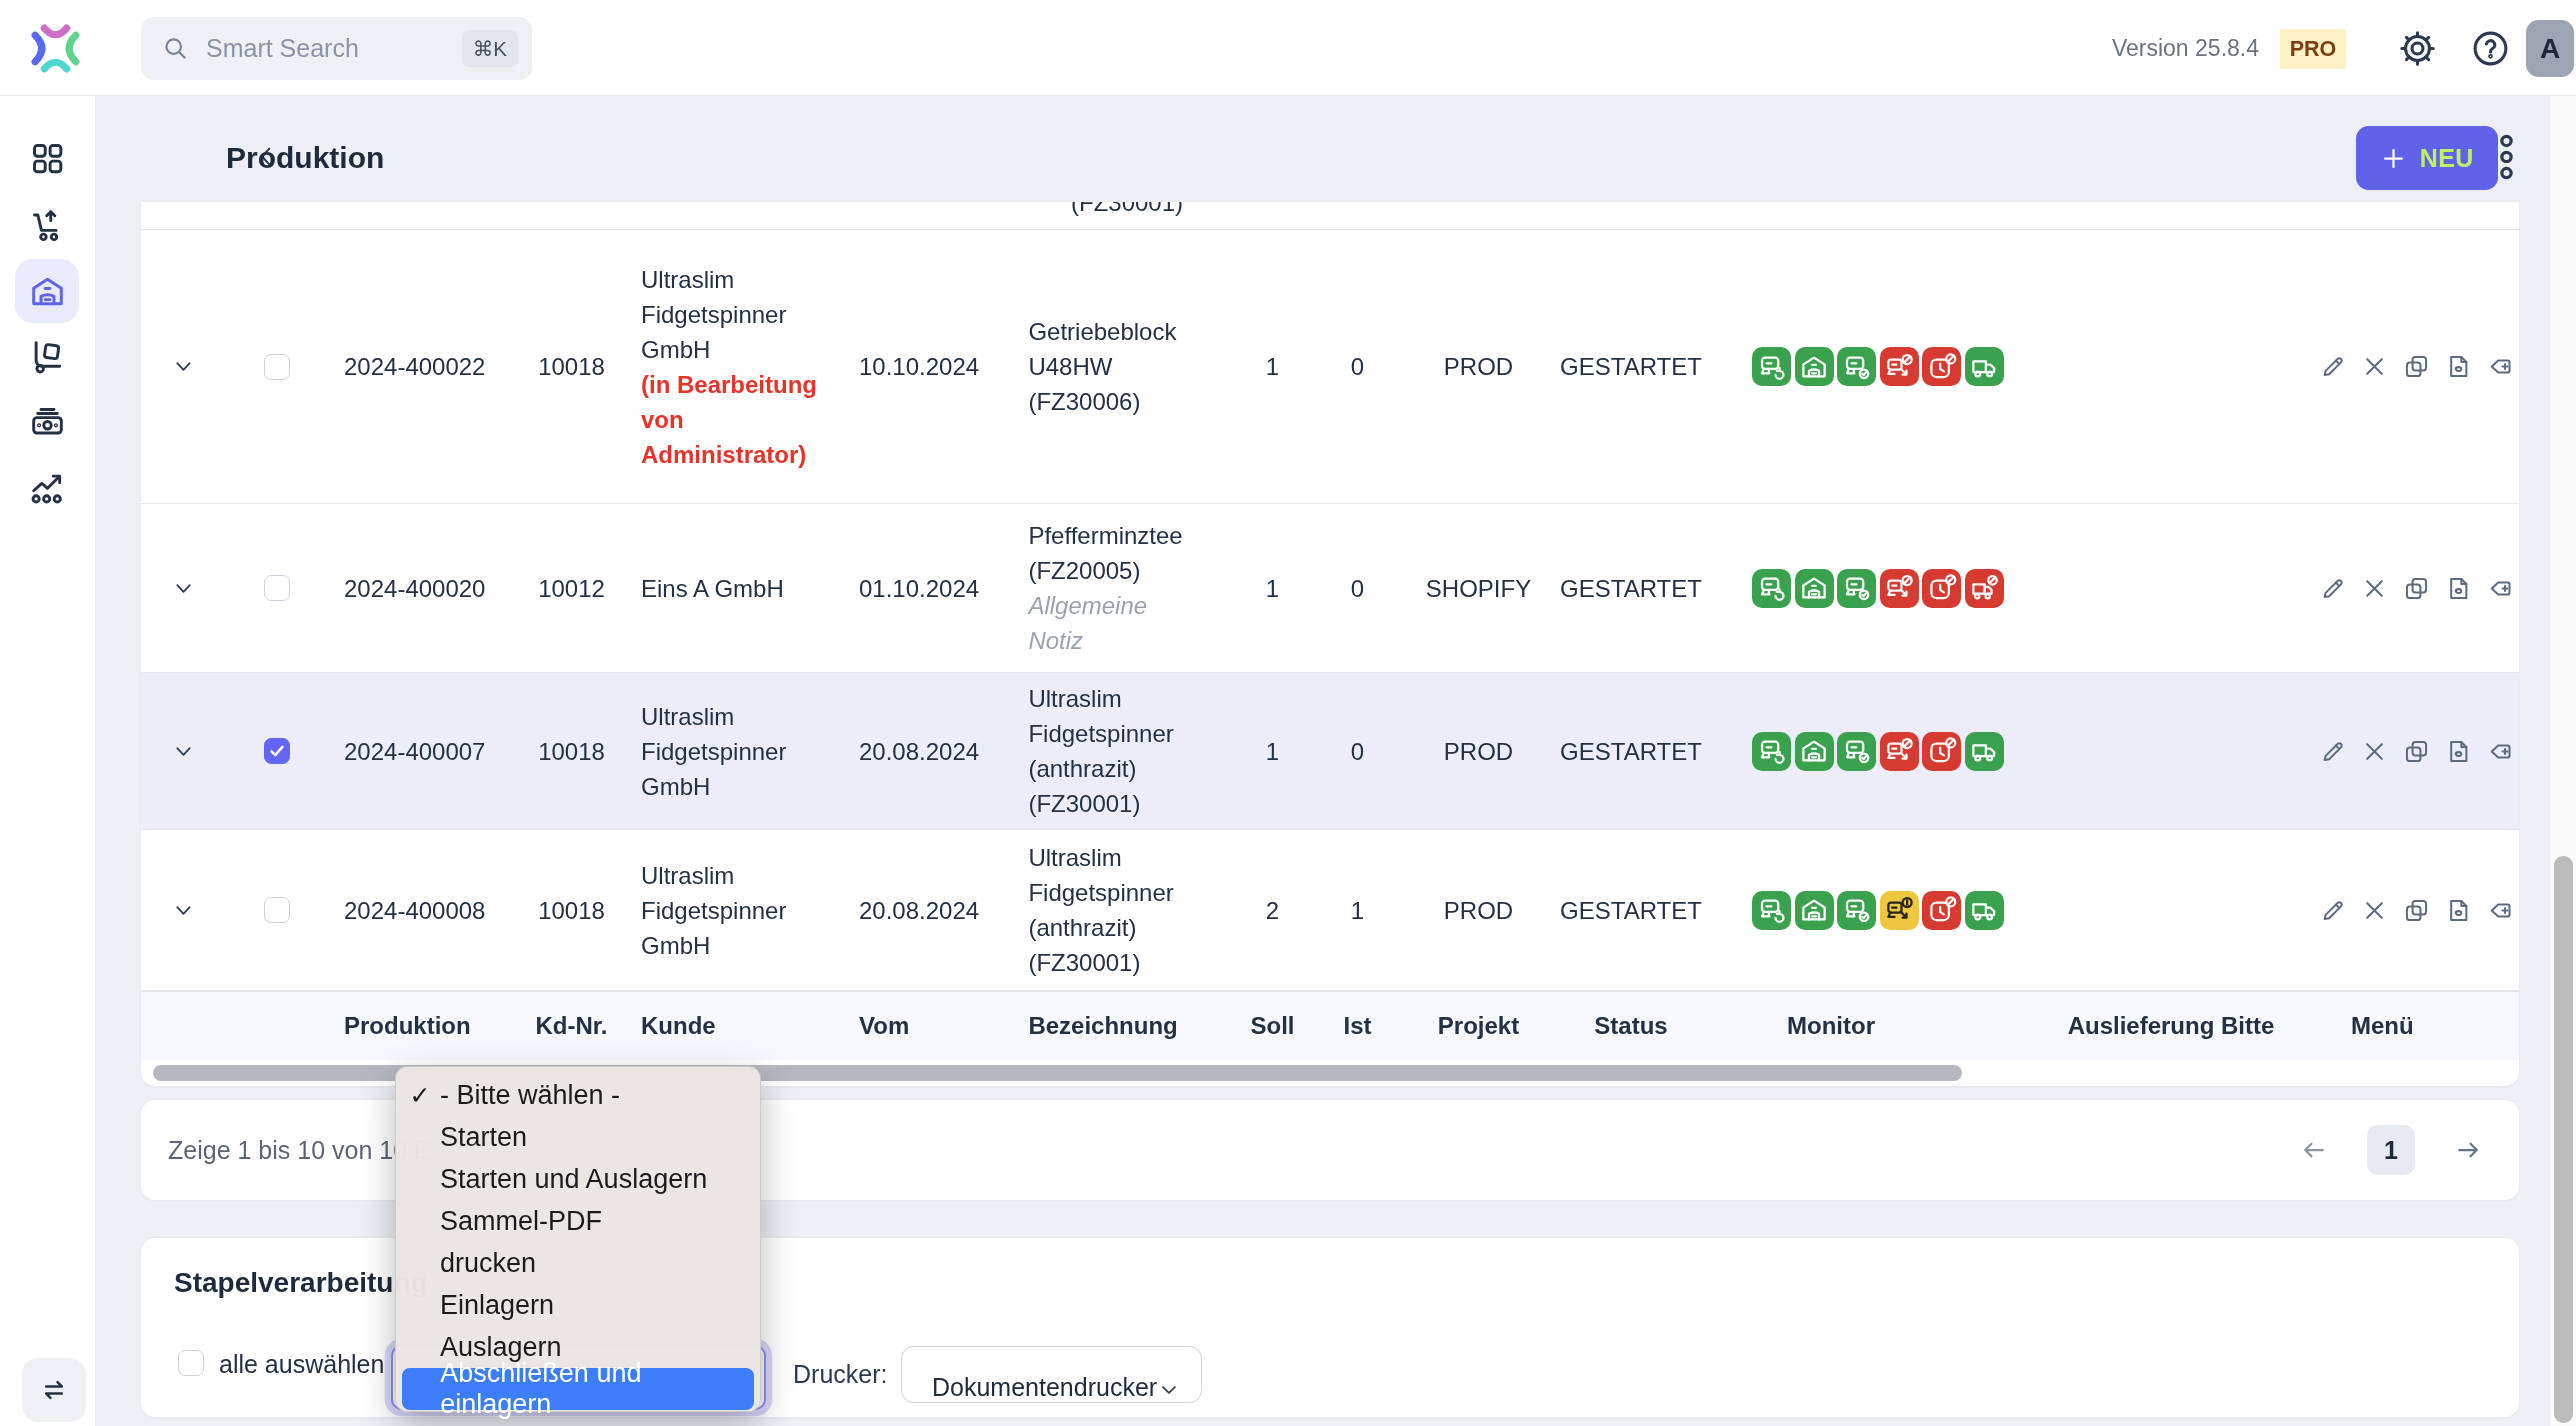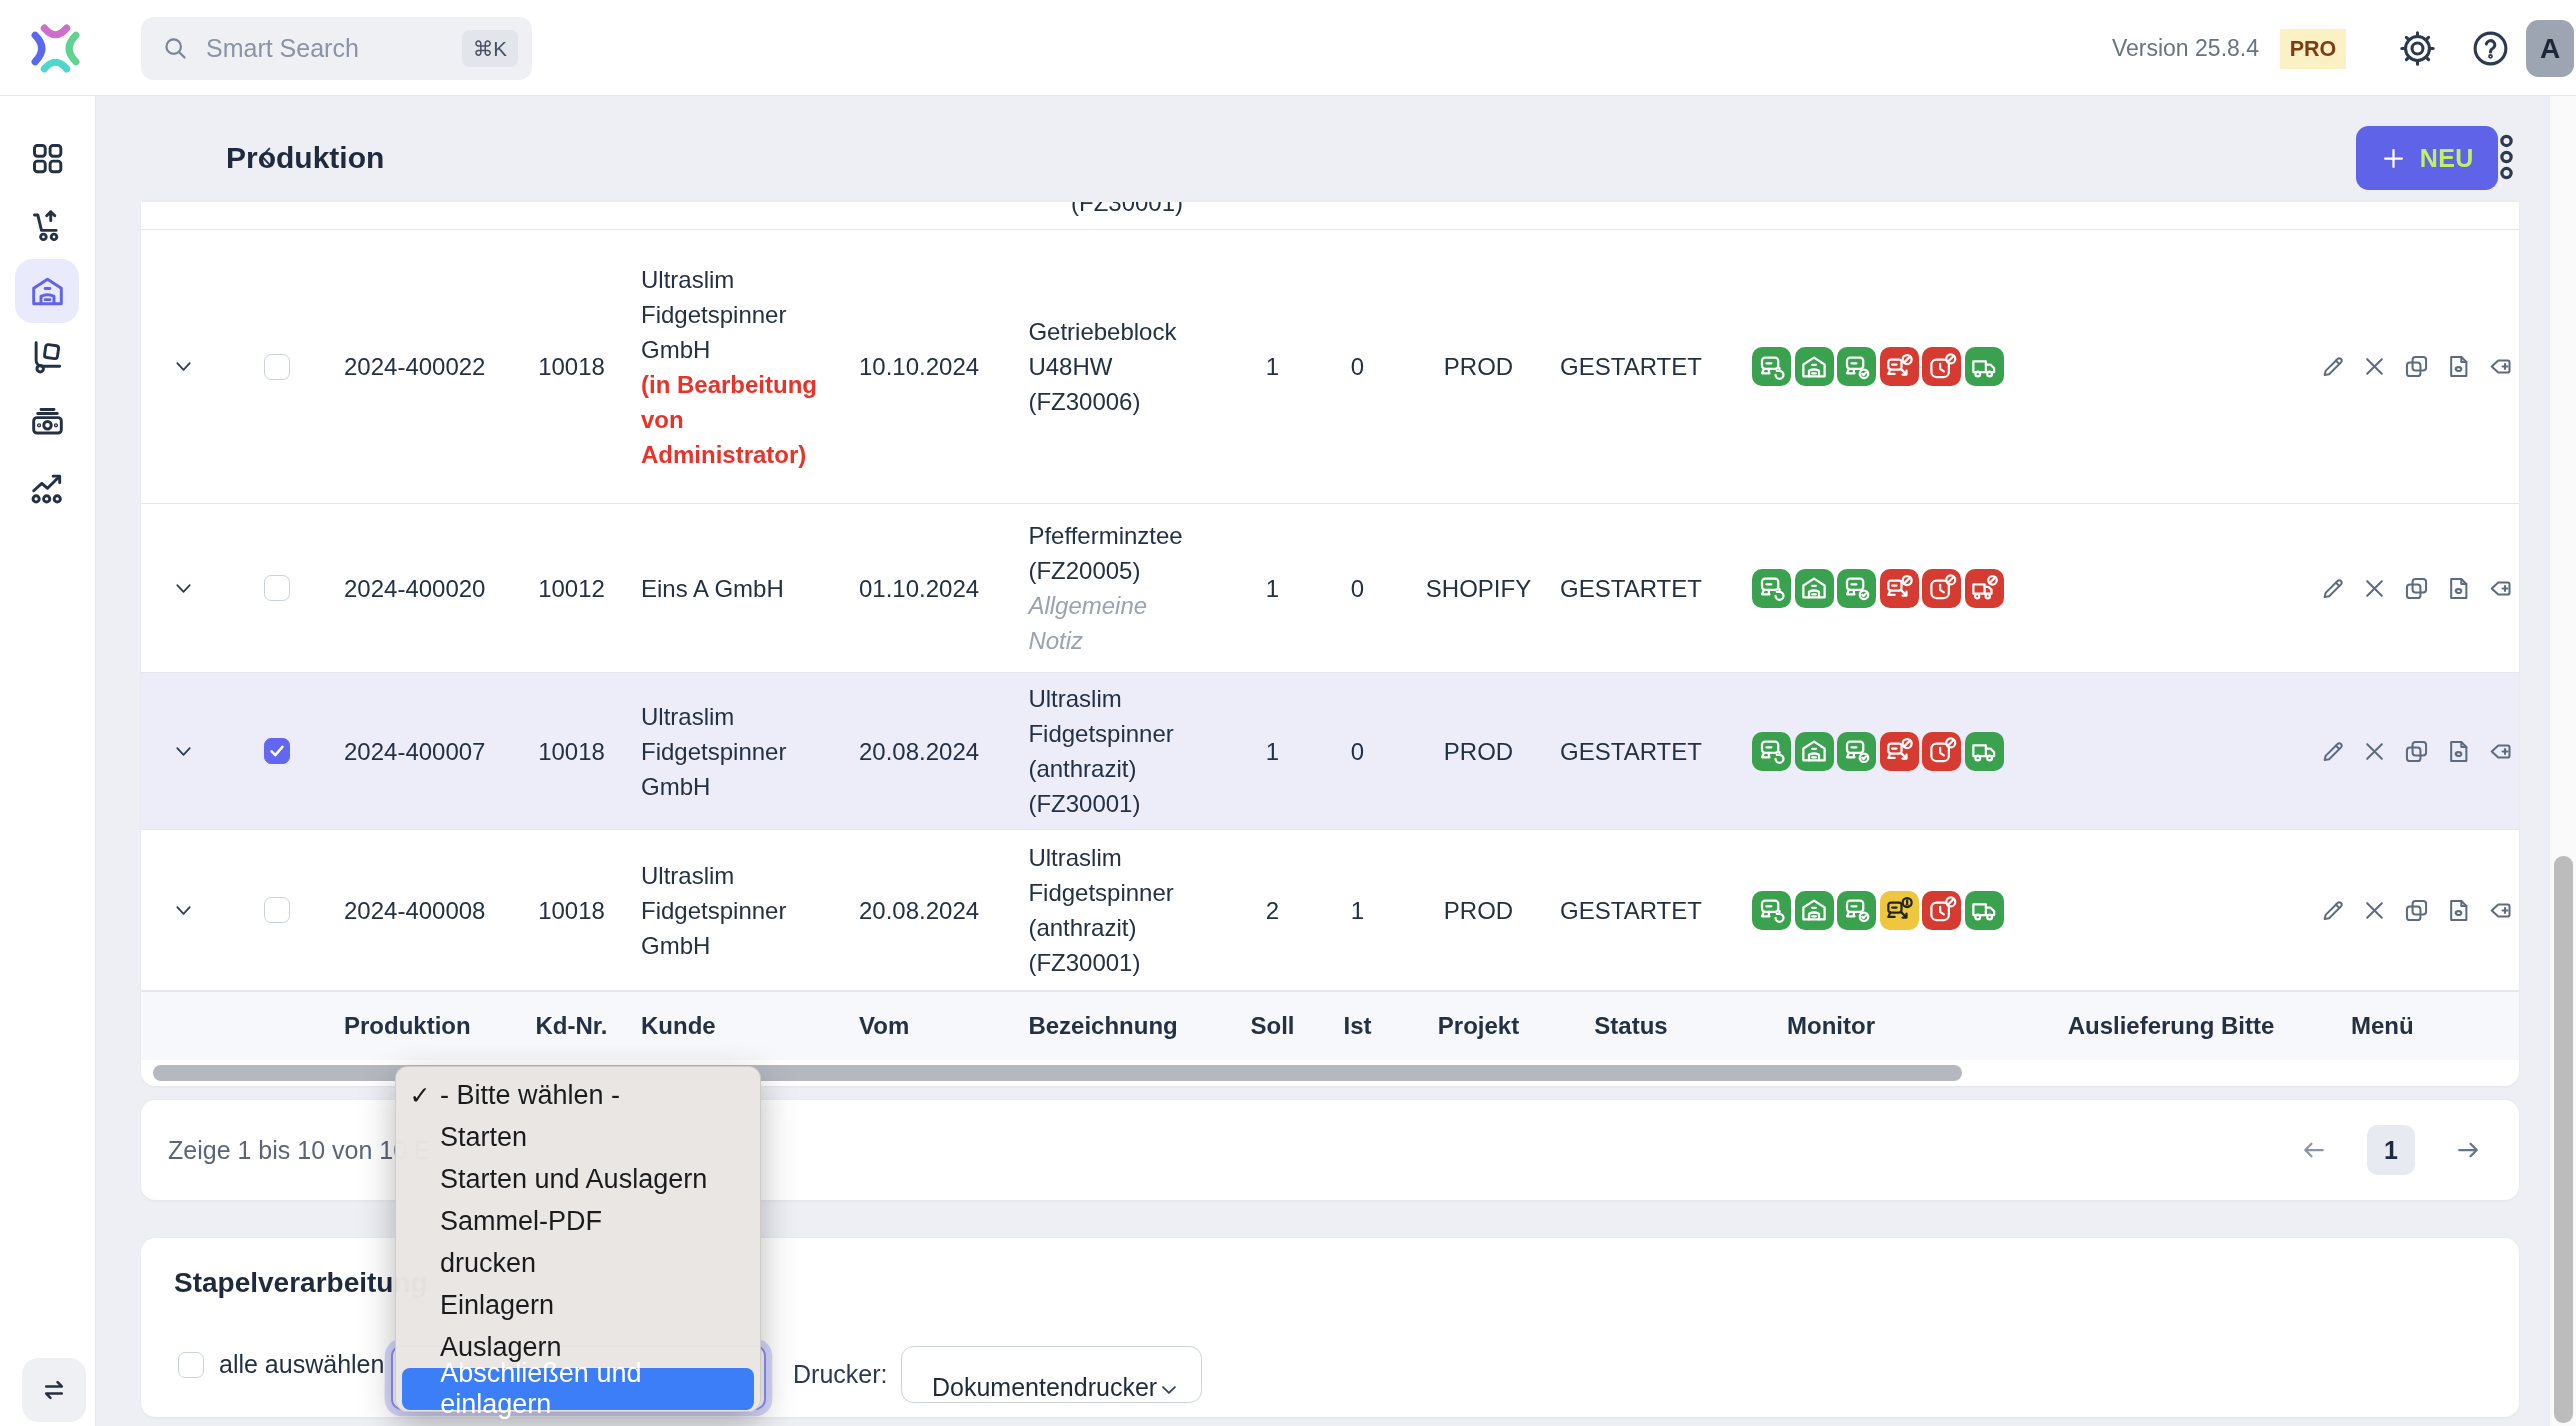--- a/index.html
+++ b/index.html
@@ -91,21 +91,21 @@
   .r3 { height:161px; }
 
   
   .page-summary { position:absolute; left:27px; top:0; height:100px; display:flex; align-items:center; font-size:25px; color:#5b6577; }
   .pager { position:absolute; right:36px; top:0; height:100px; display:flex; align-items:center; gap:38px; }
   .pager .arrow { color:#8b94a6; }
   .page-box { width:48px; height:50px; background:#e8eaf1; border-radius:10.7px; display:flex; align-items:center; justify-content:center; font-size:25px; font-weight:bold; color:#1f2a3d; }
 
   
   .batch-title { position:absolute; left:33px; top:29px; font-size:28px; font-weight:bold; color:#1f2a3d; }
-  .select-all { position:absolute; left:37px; top:112px; display:flex; align-items:center; gap:15px; font-size:25px; }
+  .select-all { position:absolute; left:37px; top:112px; display:flex; align-items:flex-start; gap:15px; font-size:25px; }
   .printer-label { position:absolute; left:652px; top:108px; height:57px; display:flex; align-items:center; font-size:25px; color:#2c3950; }
   .printer-select { position:absolute; left:760px; top:108px; width:301px; height:57px; border:1.8px solid #ccd3dd; border-radius:12.5px; background:#fff; display:flex; align-items:flex-end; font-size:25px; color:#1f2a3d; }
   .printer-select .pv { margin-left:30px; flex:1; }
   .printer-select .ch { margin-right:20px; color:#38445a; }
 
   
   .action-select-ring { position:absolute; left:391px; top:1345px; width:375px; height:65px; background:#f7f7ff; border:2.7px solid #8d90f2; border-radius:10.7px; box-shadow:0 0 0 6.3px rgba(139,141,245,.35); z-index:40; }
 
   
   .dropdown { position:absolute; left:395px; top:1066px; width:366px; height:346px; background:rgba(233,230,226,.98); border:0.9px solid rgba(0,0,0,.12); border-radius:12.5px; box-shadow:0 12.5px 36px rgba(0,0,0,.28); z-index:50; padding-top:7.2px; }

